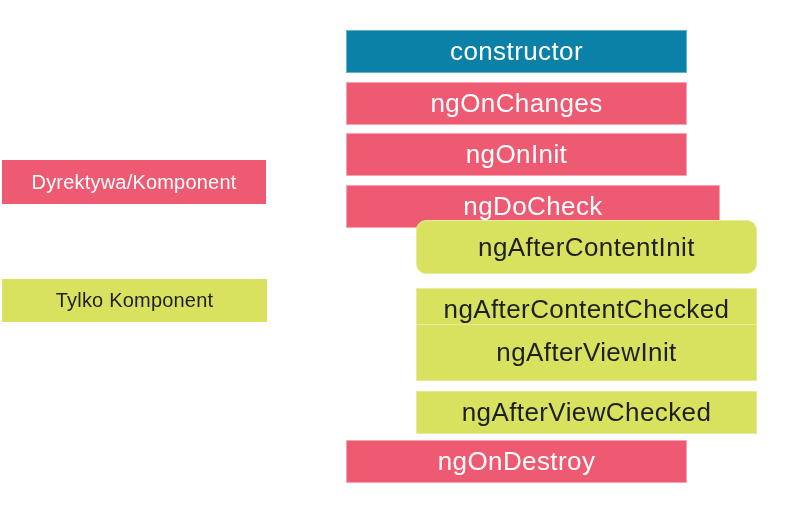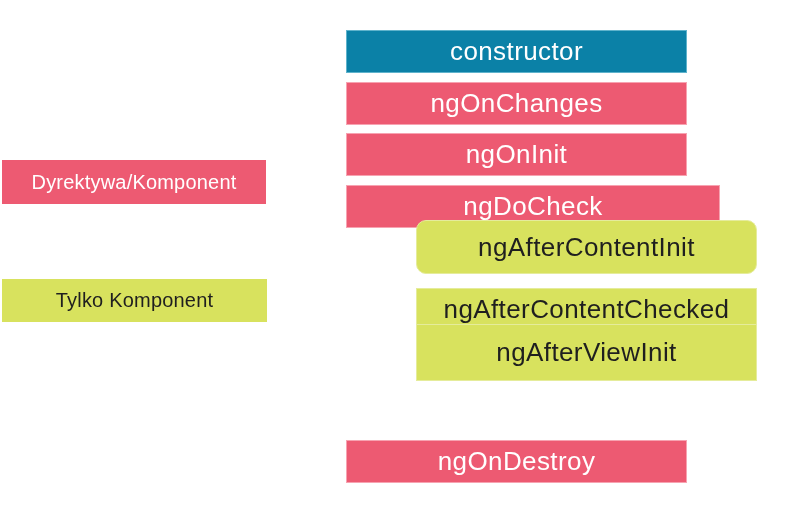--- a/index.html
+++ b/index.html
@@ -95,18 +95,21 @@
   </div>
 
   <div class="box green" style="left:416px; top:288px; width:341px; height:43px;">
     <span>ngAfterContentChecked</span>
   </div>
 
   <div class="box green" style="left:416px; top:324px; width:341px; height:57px;">
     <span>ngAfterViewInit</span>
   </div>
 
+  <div class="box green" style="left:416px; top:391px; width:341px; height:43px;">
+    <span>ngAfterViewChecked</span>
+  </div>
 
   <div class="box pink" style="left:346px; top:440px; width:341px; height:43px;">
     <span>ngOnDestroy</span>
   </div>
 
 </div>
 
 </body></html>

